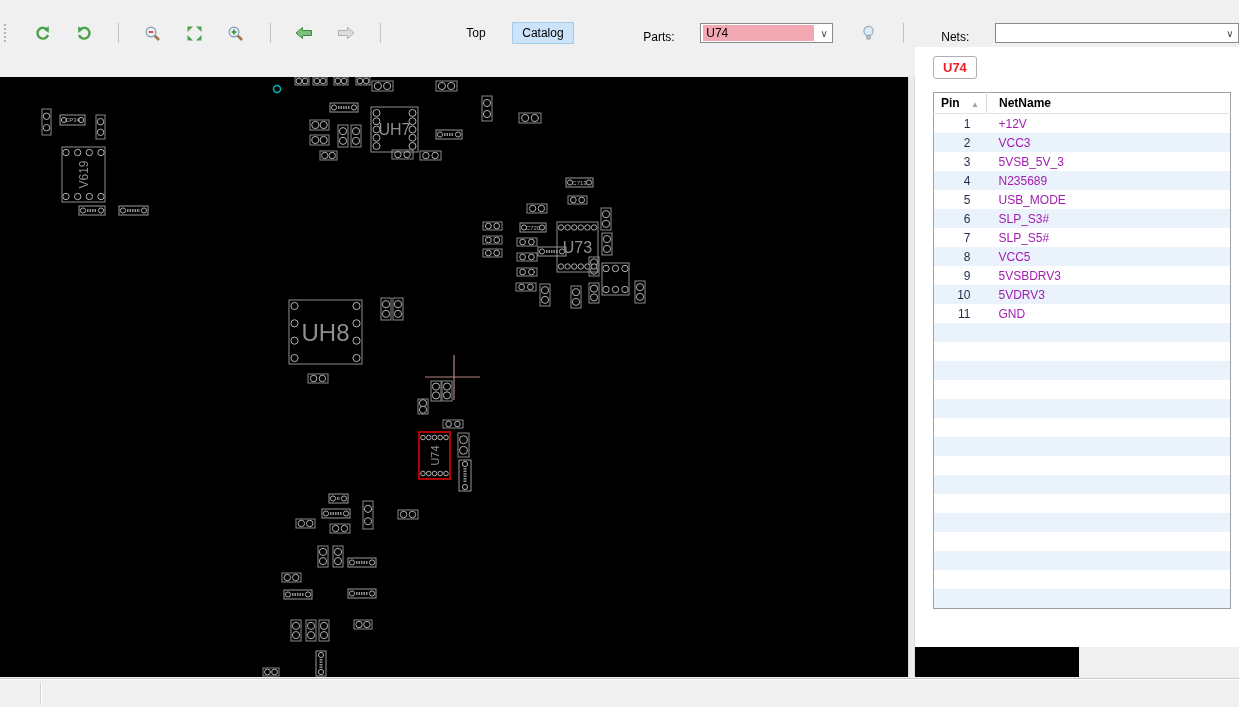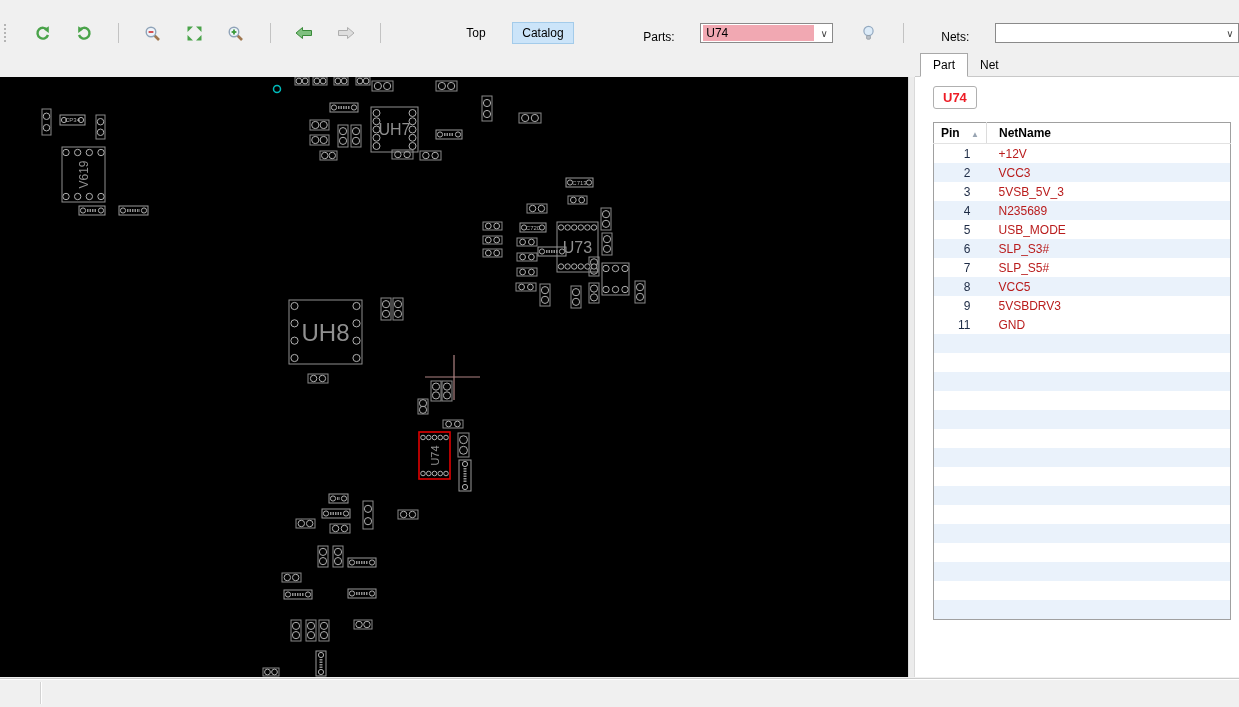--- a/index.html
+++ b/index.html
@@ -51,21 +51,21 @@
   .rtab.active{background:#fff;border:1px solid #a8a8a8;border-bottom:1px solid #fff;margin-bottom:-1px;position:relative;z-index:2;}
   .rcontent{background:#fff;height:600px;box-sizing:border-box;padding:9px 0 0 18px;}
   .badge{display:inline-block;border:1px solid #b0b0b0;border-radius:3px;padding:3px 9px;color:#ee1c25;font-weight:bold;font-size:13px;background:#fff;}
   .desc{margin-top:14px;font-size:11.5px;white-space:nowrap;overflow:hidden;width:292px;}
   .pintable{margin-top:13px;width:298px;border:1px solid #a0a0a0;border-collapse:collapse;font-size:12px;background:#fff;}
   .pintable th{font-weight:bold;text-align:left;height:20px;padding:0;border-bottom:1px solid #e2e2e2;margin-top:28px;}
   .pintable th.pin{width:52px;text-align:center;border-right:1px solid #dcdcdc;}
   .pintable th .sort{font-size:8px;color:#98a4b2;margin-left:8px;}
   .pintable td{height:19px;padding:0;}
   .pintable td.pin{width:52px;text-align:right;padding-right:16px;color:#1d2b45;box-sizing:border-box;}
-  .pintable td.net{padding-left:12px;color:#b91c1c;}
+  .pintable td.net{padding-left:12px;color:#a21caf;}
   .pintable tr.alt{background:#eaf2fb;}
 
   
   .statusbar{position:absolute;left:0;bottom:0;width:100%;height:28px;background:#f0f0f0;border-top:1px solid #cacaca;box-shadow:inset 0 1px 0 #ffffff;}
   .statusbar .sdiv{position:absolute;left:40px;top:3px;bottom:3px;width:1px;background:#d2d2d2;box-shadow:1px 0 0 #ffffff;}
 </style>
 </head>
 <body>
 
 <div class="app">
@@ -593,24 +593,20 @@
         <g>
           <line x1="425" y1="300" x2="480" y2="300" stroke="#b08484" stroke-width="1.2"></line>
           <line x1="454" y1="278" x2="454" y2="323" stroke="#b08484" stroke-width="1.2"></line>
         </g>
       </svg>
   </div>
 
   <div class="splitter"></div>
 
   <div class="rpanel">
-    <div class="rtabs">
-      <span class="rtab active">Part</span>
-      <span class="rtab">Net</span>
-    </div>
     <div class="rcontent">
       <span class="badge">U74</span>
       <table class="pintable">
         <thead>
           <tr>
             <th class="pin">
               <span>Pin</span>
               <span class="sort">▲</span>
             </th>
             <th class="net" style="padding-left:12px;">
@@ -648,20 +644,24 @@
               <td class="net">SLP_S5#</td>
             </tr>
             <tr class="alt">
               <td class="pin">8</td>
               <td class="net">VCC5</td>
             </tr>
             <tr class="">
               <td class="pin">9</td>
               <td class="net">5VSBDRV3</td>
             </tr>
+            <tr class="alt">
+              <td class="pin">10</td>
+              <td class="net">5VDRV3</td>
+            </tr>
             <tr class="">
               <td class="pin">11</td>
               <td class="net">GND</td>
             </tr>
             <tr class="alt">
               <td class="pin"></td>
               <td class="net">&nbsp;</td>
             </tr>
             <tr class="">
               <td class="pin"></td>

